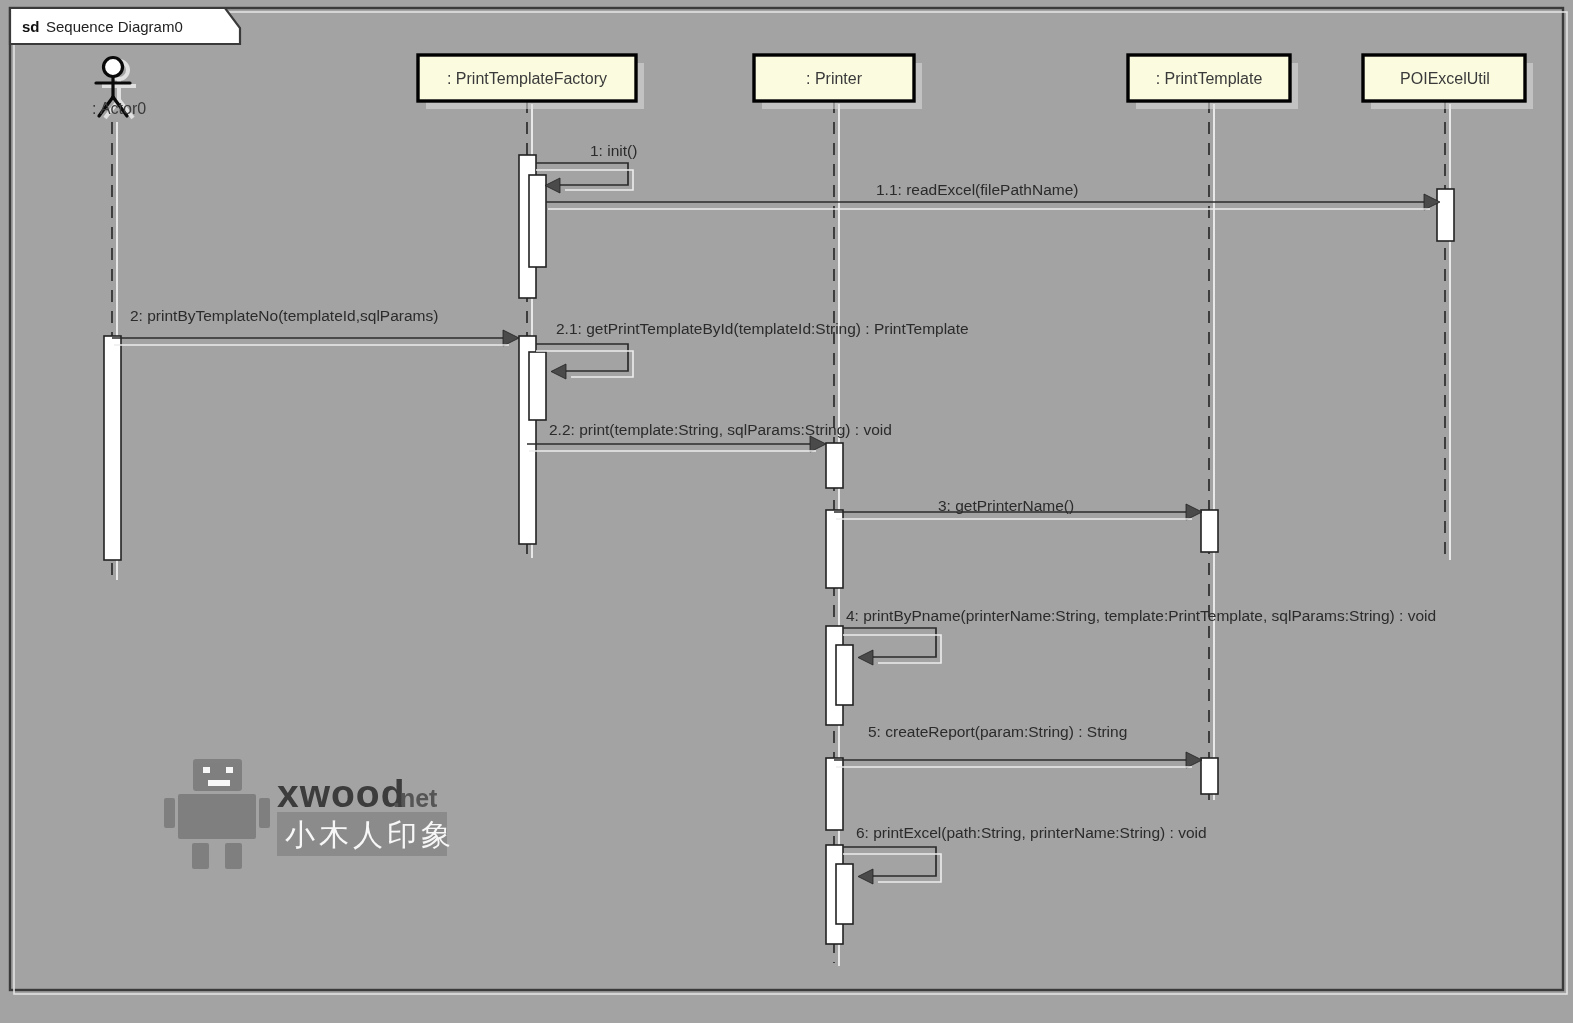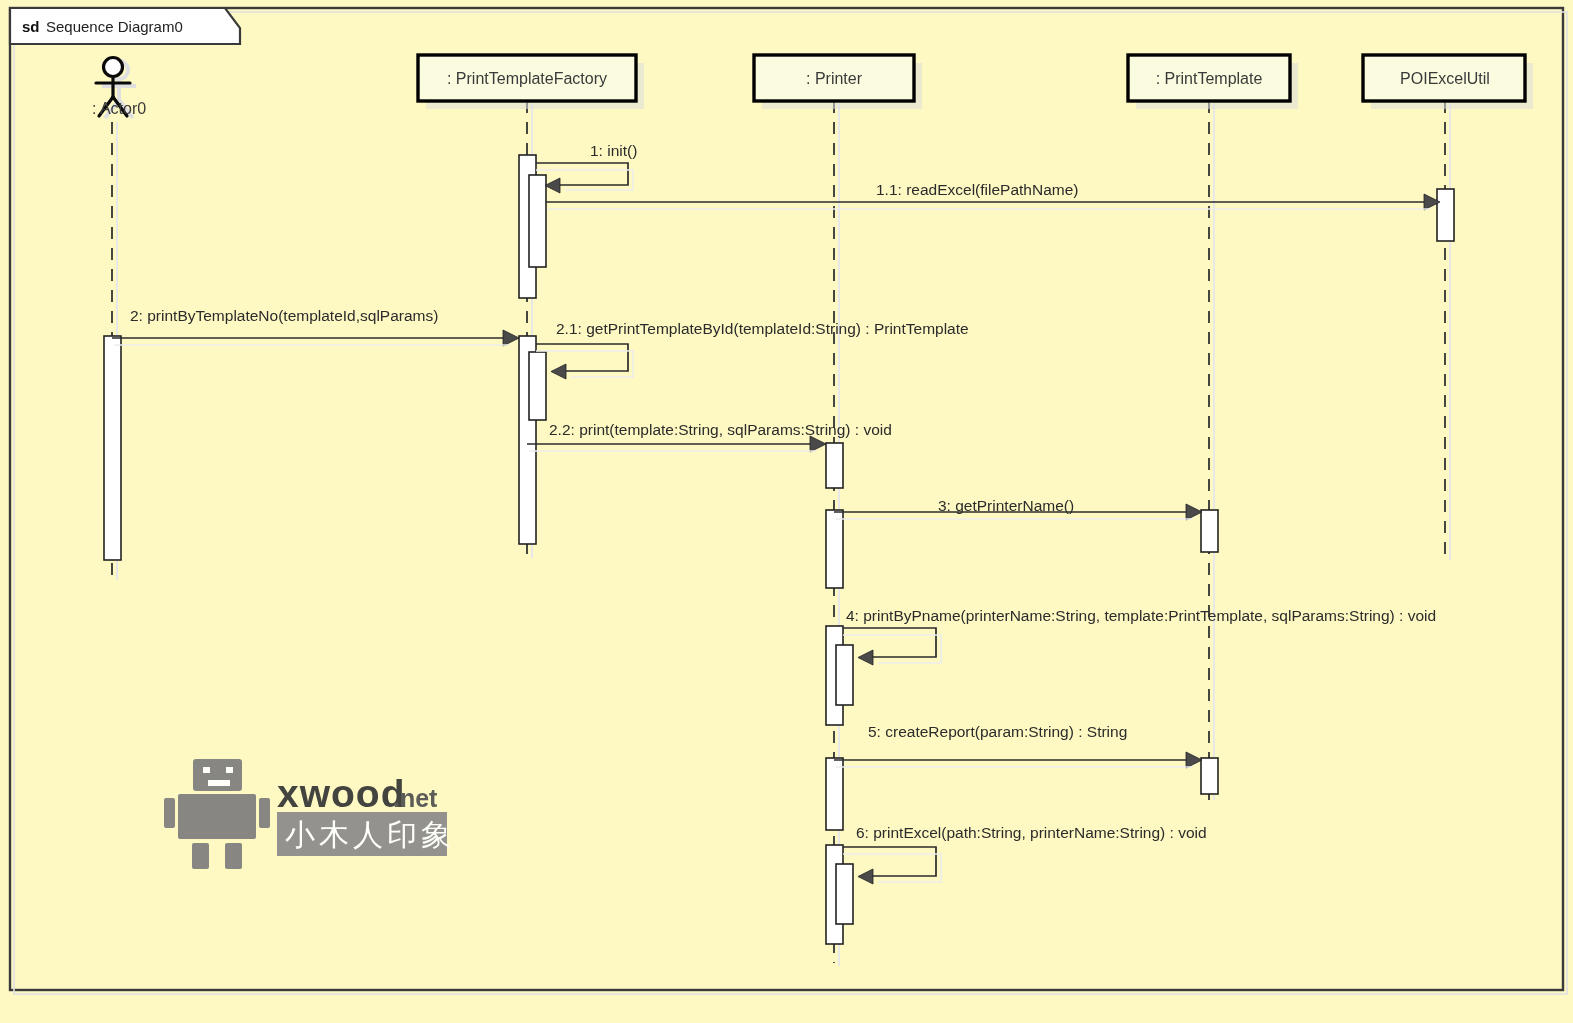--- a/index.html
+++ b/index.html
@@ -9,21 +9,21 @@
     background: #ffffff;
   }
   body {
     font-family: "Liberation Sans", sans-serif;
     color: #1a1a1a;
   }
   #stage {
     position: relative;
     width: 1573px;
     height: 1023px;
-    background: #fef9c3;
+    background: #a3a3a3;
     overflow: hidden;
   }
   svg#diagram {
     position: absolute;
     left: 0;
     top: 0;
     width: 1573px;
     height: 1023px;
   }
   .msg-label {

